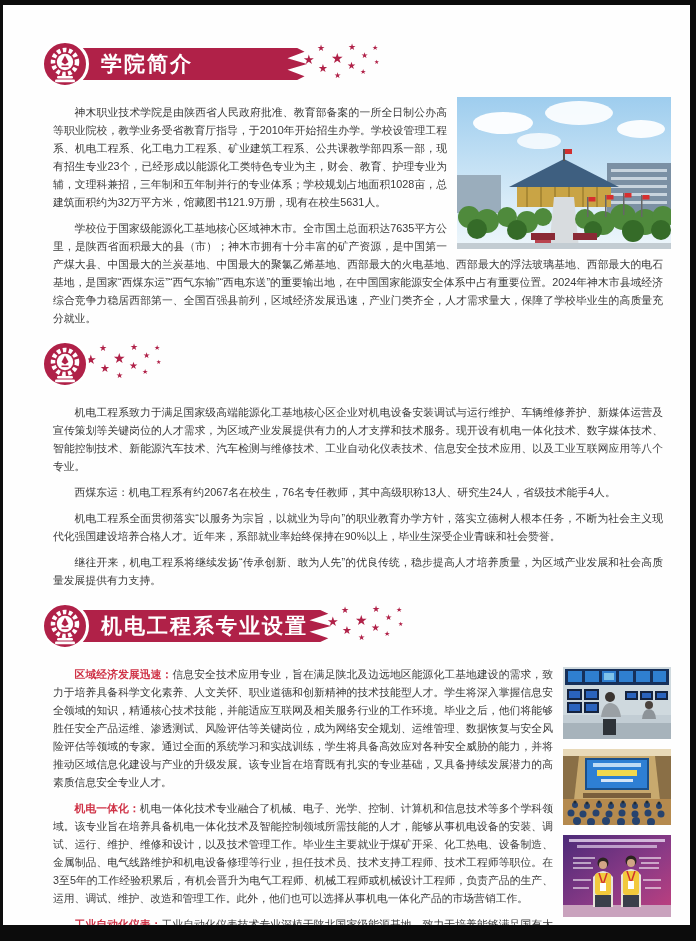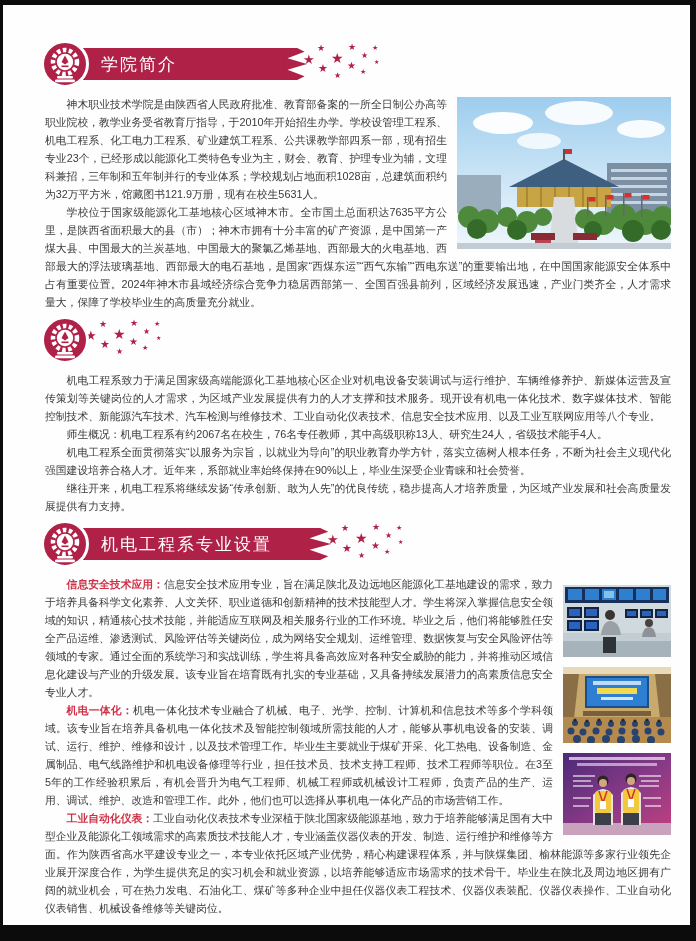--- a/index.html
+++ b/index.html
@@ -14,26 +14,26 @@
   }
   
   .sec-header{position:relative;height:50px;margin:4px 0 6px -4px;display:flex;align-items:center;}
   .badge{width:48px;height:48px;border-radius:50%;background:var(--accent);
     border:3px solid #fff;box-sizing:border-box;z-index:2;flex:0 0 auto;
     display:flex;align-items:center;justify-content:center;}
   .ribbon{height:32px;margin-left:-26px;background:var(--accent);
     display:flex;align-items:center;padding-left:38px;box-sizing:border-box;
     border-radius:8px 4px 4px 8px;
     clip-path:polygon(0 0,96% 0,99% 12%,92% 32%,100% 50%,92% 68%,99% 88%,96% 100%,0 100%);}
-  .ribbon .t{color:#fff;font-size:17px;font-weight:normal;letter-spacing:2px;white-space:nowrap;padding-right:26px;}
+  .ribbon .t{color:#fff;font-size:21px;font-weight:bold;letter-spacing:2px;white-space:nowrap;padding-right:26px;}
   .stars{position:relative;width:90px;height:46px;margin-left:-4px;flex:0 0 auto;}
   .stars i{position:absolute;font-style:normal;color:var(--accent);line-height:1;}
   .stars i::before{content:"★";}
   
-  .para{margin:0;font-size:10.8px;line-height:18px;color:#3a3a3a;text-align:justify;text-indent:2em;}
+  .para{margin:8px;font-size:10.8px;line-height:18px;color:#3a3a3a;text-align:justify;text-indent:2em;}
   .sec-body{overflow:hidden;}
   .major-label{font-weight:bold;color:var(--label);}
   
   .campus-wrap{float:right;width:214px;height:152px;margin:2px 0 6px 10px;}
   .photo-col{float:right;width:108px;margin:10px 0 0 10px;}
   .ph{width:108px;display:block;margin-bottom:10px;}
   svg{display:block;}
 </style>
 </head>
 <body style="--accent:#b02148;--label:#cf3246;">
@@ -166,21 +166,21 @@
       <i style="left:58px;top:11px;font-size:8px;"></i>
       <i style="left:69px;top:3px;font-size:7px;"></i>
       <i style="left:57px;top:27px;font-size:7px;"></i>
       <i style="left:31px;top:31px;font-size:8px;"></i>
       <i style="left:71px;top:18px;font-size:6px;"></i>
     </div>
   </div>
 
   <div class="sec-body">
     <p class="para">机电工程系致力于满足国家级高端能源化工基地核心区企业对机电设备安装调试与运行维护、车辆维修养护、新媒体运营及宣传策划等关键岗位的人才需求，为区域产业发展提供有力的人才支撑和技术服务。现开设有机电一体化技术、数字媒体技术、智能控制技术、新能源汽车技术、汽车检测与维修技术、工业自动化仪表技术、信息安全技术应用、以及工业互联网应用等八个专业。</p>
-    <p class="para">师生概况：机电工程系有约2067名在校生，76名专任教师，其中高级职称13人、研究生24人，省级技术能手4人。</p>
+    <p class="para">西煤东运：机电工程系有约2067名在校生，76名专任教师，其中高级职称13人、研究生24人，省级技术能手4人。</p>
     <p class="para">机电工程系全面贯彻落实“以服务为宗旨，以就业为导向”的职业教育办学方针，落实立德树人根本任务，不断为社会主义现代化强国建设培养合格人才。近年来，系部就业率始终保持在90%以上，毕业生深受企业青睐和社会赞誉。</p>
     <p class="para">继往开来，机电工程系将继续发扬“传承创新、敢为人先”的优良传统，稳步提高人才培养质量，为区域产业发展和社会高质量发展提供有力支持。</p>
   </div>
 
   <div class="sec-header">
     <div class="badge">
       <svg width="42" height="42" viewBox="0 0 42 42">
         <circle cx="21" cy="19" r="12" fill="none" stroke="#fff" stroke-width="4.5" stroke-dasharray="3.6 2.4"></circle>
         <circle cx="21" cy="19" r="8.2" fill="#fff"></circle>
         <path d="M21 12.5 L24.5 19 L21 21.5 L17.5 19 Z" fill="#b02148"></path>
@@ -343,21 +343,21 @@
             <path d="M64 36 L68 48 L72 36" stroke="#d03030" stroke-width="1.5" fill="none"></path>
             <rect x="65" y="46" width="6" height="8" fill="#fff"></rect>
             <rect x="60" y="60" width="16" height="12" fill="#3a3f4a"></rect>
           </g>
         </svg>
       </div>
 
     </div>
 
     <p class="para">
-      <span class="major-label">信息安全技术应用：</span><span>信息安全技术应用专业，旨在满足陕北及边远地区能源化工基地建设的需求，致力于培养具备科学文化素养、人文关怀、职业道德和创新精神的技术技能型人才。学生将深入掌握信息安全领域的知识，精通核心技术技能，并能适应互联网及相关服务行业的工作环境。毕业之后，他们将能够胜任安全产品运维、渗透测试、风险评估等关键岗位，成为网络安全规划、运维管理、数据恢复与安全风险评估等领域的专家。通过全面的系统学习和实战训练，学生将具备高效应对各种安全威胁的能力，并将推动区域信息化建设与产业的升级发展。该专业旨在培育既有扎实的专业基础，又具备持续发展潜力的高素质信息安全专业人才。</span>
+      <span class="major-label">区域经济发展迅速：</span><span>信息安全技术应用专业，旨在满足陕北及边远地区能源化工基地建设的需求，致力于培养具备科学文化素养、人文关怀、职业道德和创新精神的技术技能型人才。学生将深入掌握信息安全领域的知识，精通核心技术技能，并能适应互联网及相关服务行业的工作环境。毕业之后，他们将能够胜任安全产品运维、渗透测试、风险评估等关键岗位，成为网络安全规划、运维管理、数据恢复与安全风险评估等领域的专家。通过全面的系统学习和实战训练，学生将具备高效应对各种安全威胁的能力，并将推动区域信息化建设与产业的升级发展。该专业旨在培育既有扎实的专业基础，又具备持续发展潜力的高素质信息安全专业人才。</span>
     </p>
     <p class="para">
       <span class="major-label">机电一体化：</span><span>机电一体化技术专业融合了机械、电子、光学、控制、计算机和信息技术等多个学科领域。该专业旨在培养具备机电一体化技术及智能控制领域所需技能的人才，能够从事机电设备的安装、调试、运行、维护、维修和设计，以及技术管理工作。毕业生主要就业于煤矿开采、化工热电、设备制造、金属制品、电气线路维护和机电设备修理等行业，担任技术员、技术支持工程师、技术工程师等职位。在3至5年的工作经验积累后，有机会晋升为电气工程师、机械工程师或机械设计工程师，负责产品的生产、运用、调试、维护、改造和管理工作。此外，他们也可以选择从事机电一体化产品的市场营销工作。</span>
     </p>
     <p class="para">
       <span class="major-label">工业自动化仪表：</span><span>工业自动化仪表技术专业深植于陕北国家级能源基地，致力于培养能够满足国有大中型企业及能源化工领域需求的高素质技术技能人才，专业涵盖仪器仪表的开发、制造、运行维护和维修等方面。作为陕西省高水平建设专业之一，本专业依托区域产业优势，精心构建课程体系，并与陕煤集团、榆林能源等多家行业领先企业展开深度合作，为学生提供充足的实习机会和就业资源，以培养能够适应市场需求的技术骨干。毕业生在陕北及周边地区拥有广阔的就业机会，可在热力发电、石油化工、煤矿等多种企业中担任仪器仪表工程技术、仪器仪表装配、仪器仪表操作、工业自动化仪表销售、机械设备维修等关键岗位。</span>
     </p>
   </div>
 
 </div>

